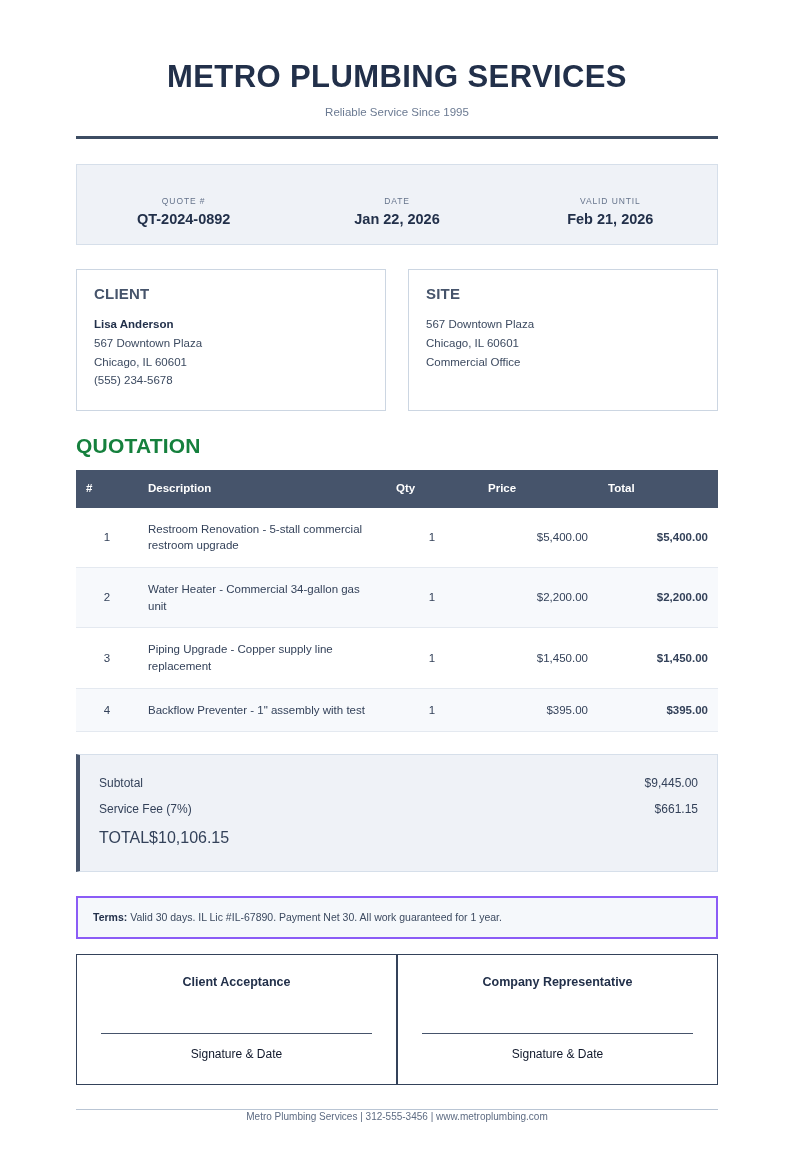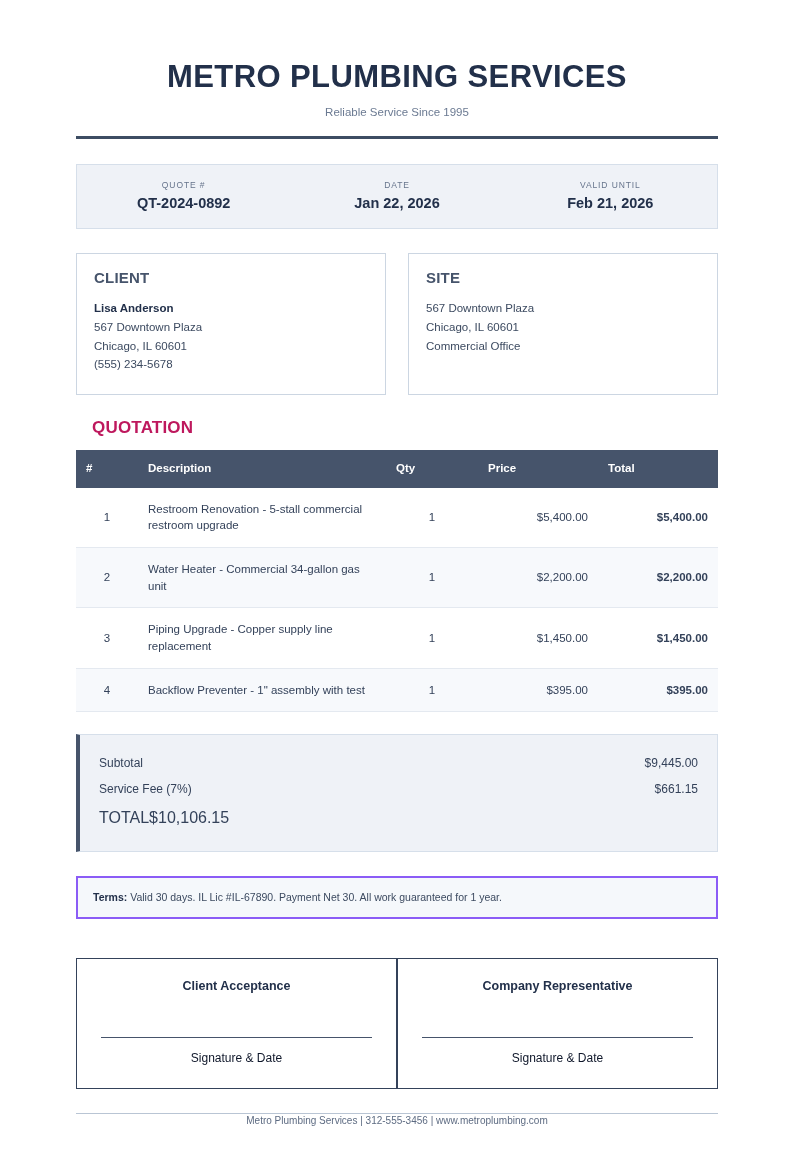--- a/index.html
+++ b/index.html
@@ -42,21 +42,21 @@
     margin: 0;
     line-height: 1.2;
   }
 
   
   .meta-bar {
     margin-top: 25px;
     display: flex;
     background: #eff2f7;
     border: 1px solid #d6dfea;
-    padding: 16px 0 16px 0;
+    padding: 32px 0 16px 0;
   }
   .meta-cell {
     flex: 1;
     text-align: center;
   }
   .meta-label {
     font-size: 8.5px;
     letter-spacing: 0.9px;
     color: #66748c;
     text-transform: uppercase;
@@ -96,24 +96,24 @@
     color: #3c4a60;
     line-height: 1.62;
   }
   .party-line.strong {
     font-weight: bold;
     color: #22304a;
   }
 
   
   .section-title {
-    font-size: 17px;
-    font-weight: bold;
-    color: #be185d;
-    margin: 24px 0 14px 16px;
+    font-size: 21px;
+    font-weight: bold;
+    color: #15803d;
+    margin: 24px 0 14px 0;
     letter-spacing: 0.2px;
     line-height: 1;
   }
 
   
   table.items {
     width: 100%;
     border-collapse: collapse;
     table-layout: fixed;
   }
@@ -176,21 +176,21 @@
     padding: 12px 15px;
     font-size: 10.5px;
     color: #3c4a60;
     line-height: 1.4;
   }
   .terms b { color: #22304a; }
 
   
   .signatures {
     display: flex;
-    margin-top: 39px;
+    margin-top: 15px;
   }
   .sign-box {
     flex: 1;
     border: 1px solid #34425a;
     padding: 20px 18px 16px 18px;
     box-sizing: border-box;
     text-align: center;
     height: 131px;
   }
   .sign-title {

